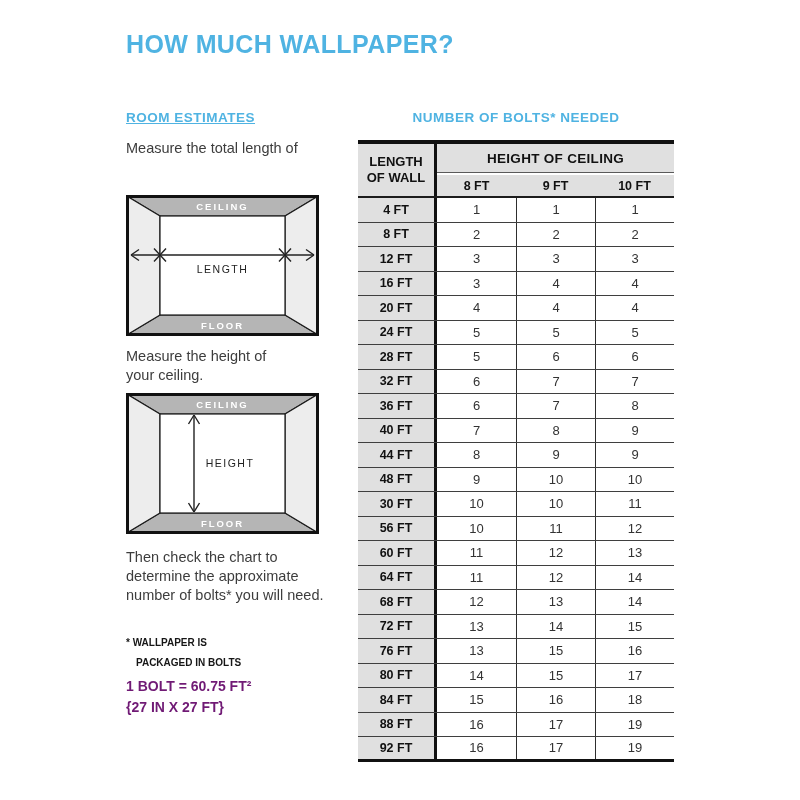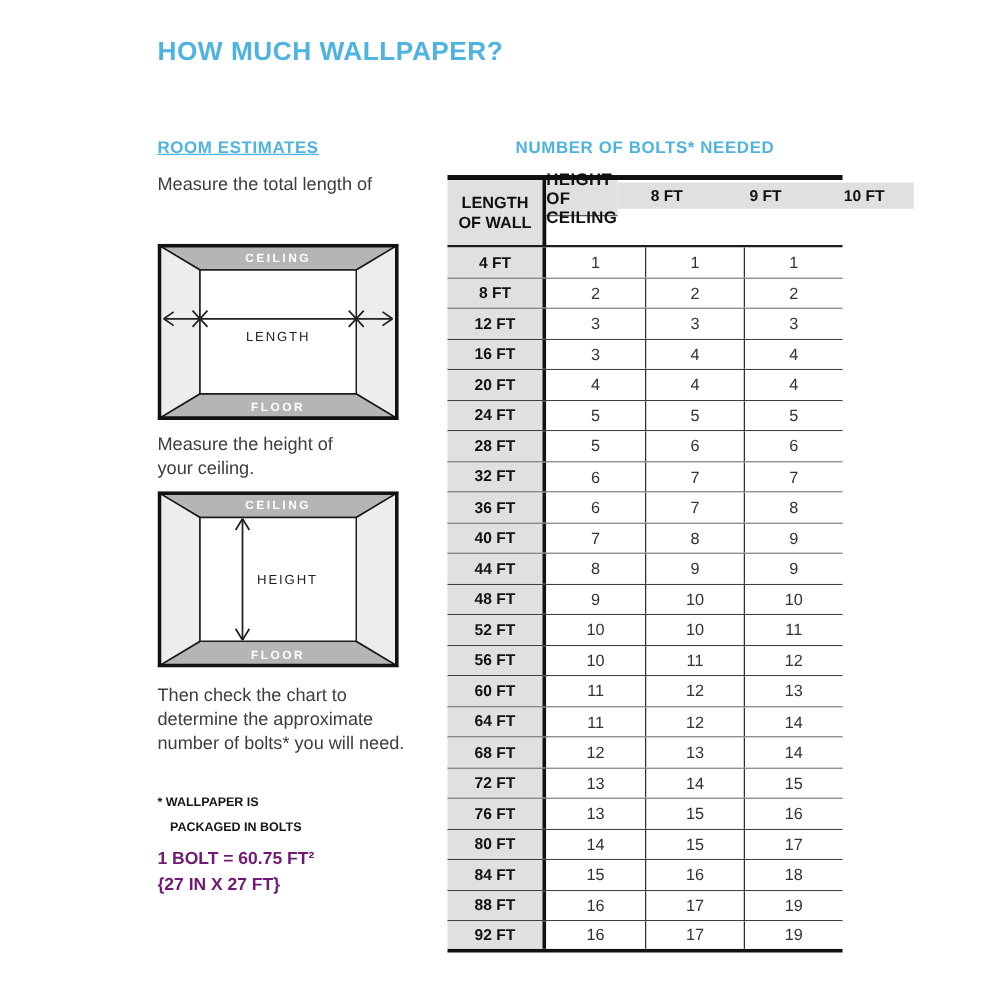--- a/index.html
+++ b/index.html
@@ -2,21 +2,21 @@
 <html><head>
 <meta charset="utf-8">
 <style>
   html,body { margin:0; padding:0; background:#fff; }
   .page {
     position:relative; width:800px; height:800px; background:#ffffff;
     font-family:"Liberation Sans", sans-serif; overflow:hidden;
   }
   .page-title {
     position:absolute; left:126px; top:30px;
-    font-size:21px; font-weight:bold; letter-spacing:0.4px; color:#4FB3E2;
+    font-size:25px; font-weight:bold; letter-spacing:0.4px; color:#4FB3E2;
   }
   .section-heading {
     font-size:13.5px; font-weight:bold; letter-spacing:0.5px; color:#4FB3E2;
   }
   .room-heading { position:absolute; left:126px; top:110px;text-decoration:underline; }
   .table-heading {
     position:absolute; left:358px; top:110px; width:316px; text-align:center;
   }
   .para { position:absolute; left:126px; font-size:14.5px; line-height:19px; color:#3d3d3d; }
   .para-length { top:139px; }
@@ -37,21 +37,21 @@
 
   
   .bolt-table { position:absolute; left:358px; top:140px; width:316px; }
   .thead { display:flex; border-top:4px solid #111; border-bottom:2px solid #1c1c1c; }
   .rowhead {
     box-sizing:border-box; width:79px; height:52px; background:#E0E0E0;
     border-right:3.5px solid #111;
     display:flex; flex-direction:column; justify-content:center; align-items:center;
     font-size:13px; font-weight:bold; line-height:16px; color:#111;
   }
-  .headright { width:237px; display:flex; flex-direction:row; }
+  .headright { width:237px; display:flex; flex-direction:column; }
   .grouphead {
     box-sizing:border-box; height:29px; background:#E0E0E0;
     border-bottom:1.5px solid #5a5a5a;
     display:flex; align-items:center; justify-content:center;
     font-size:13.5px; font-weight:bold; letter-spacing:0.3px; color:#111;
   }
   .subrow {
     box-sizing:border-box; height:23px; background:#E0E0E0;
     border-top:2px solid #fff;
     display:grid; grid-template-columns:79px 79px 79px;
@@ -230,21 +230,21 @@
           <div class="cell val c2">9</div>
           <div class="cell val c3">9</div>
         </div>
         <div class="trow">
           <div class="cell rowlabel">48 FT</div>
           <div class="cell val c1">9</div>
           <div class="cell val c2">10</div>
           <div class="cell val c3">10</div>
         </div>
         <div class="trow">
-          <div class="cell rowlabel">52 FT</div>
+          <div class="cell rowlabel">30 FT</div>
           <div class="cell val c1">10</div>
           <div class="cell val c2">10</div>
           <div class="cell val c3">11</div>
         </div>
         <div class="trow">
           <div class="cell rowlabel">56 FT</div>
           <div class="cell val c1">10</div>
           <div class="cell val c2">11</div>
           <div class="cell val c3">12</div>
         </div>

